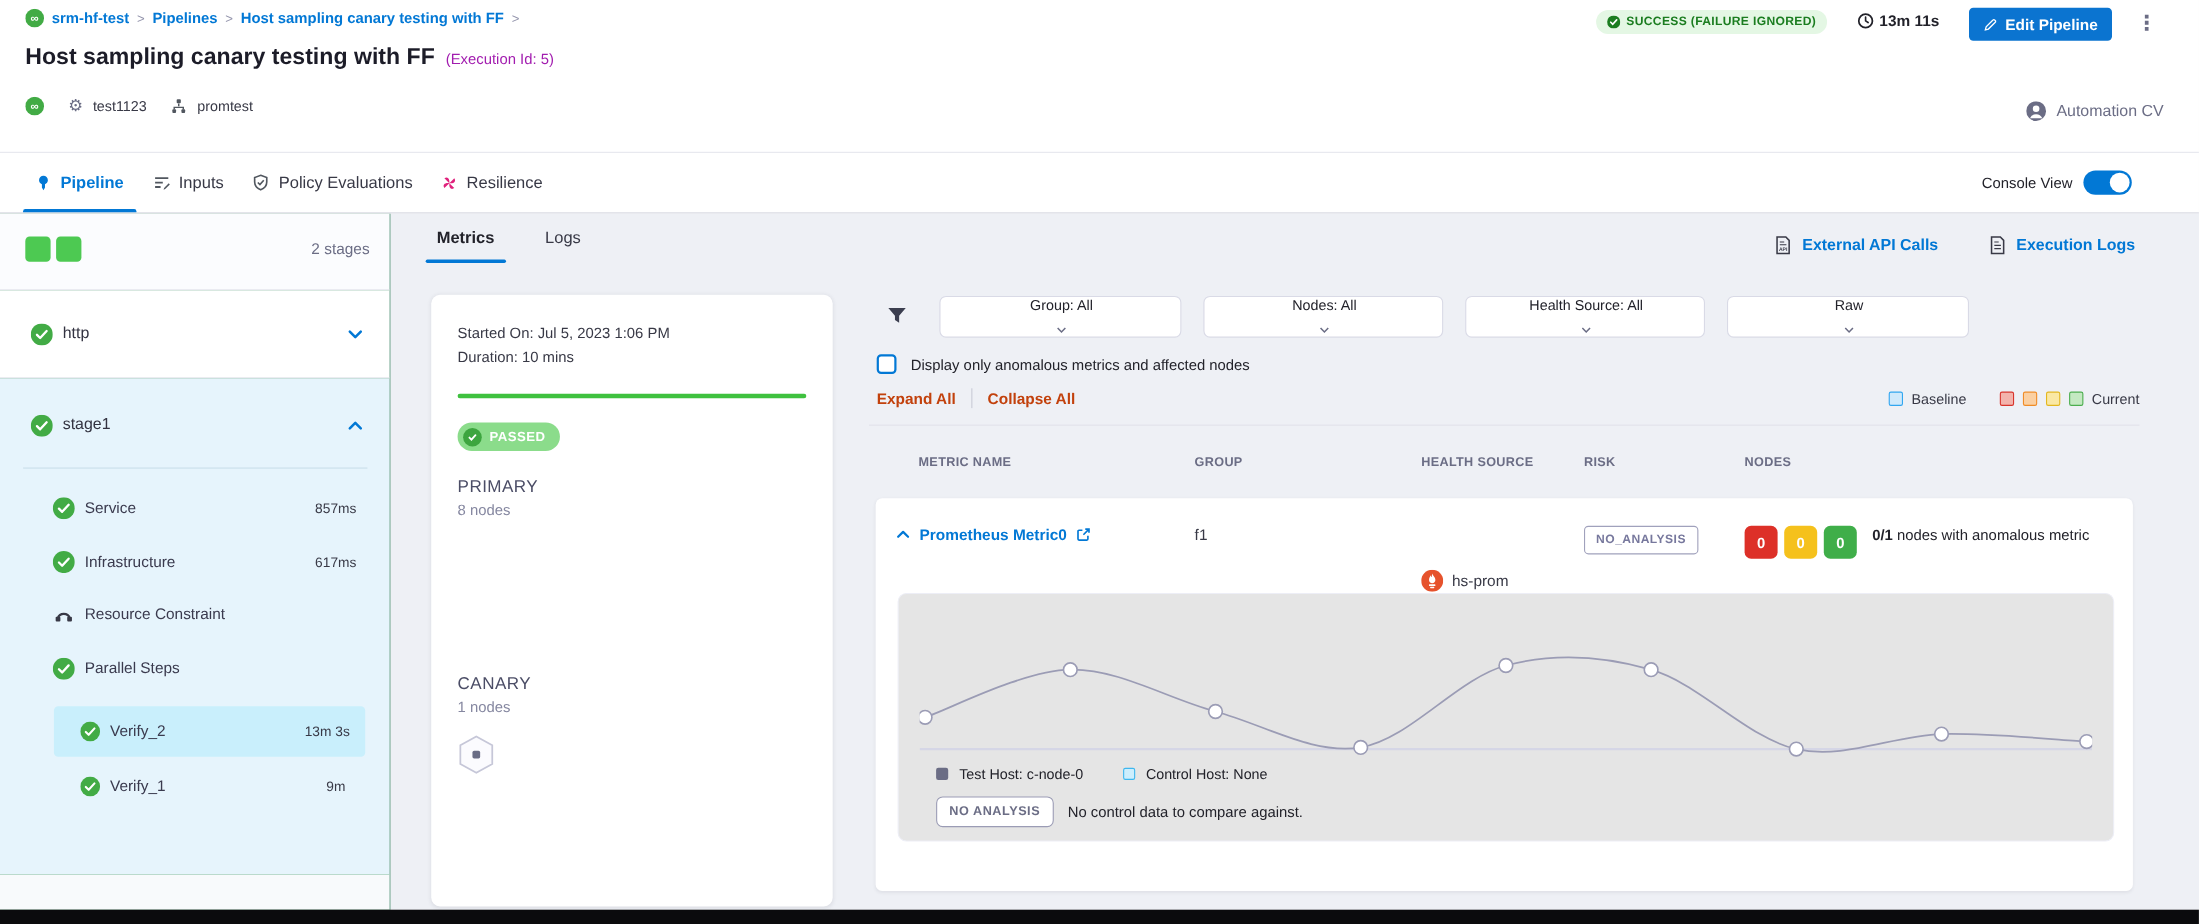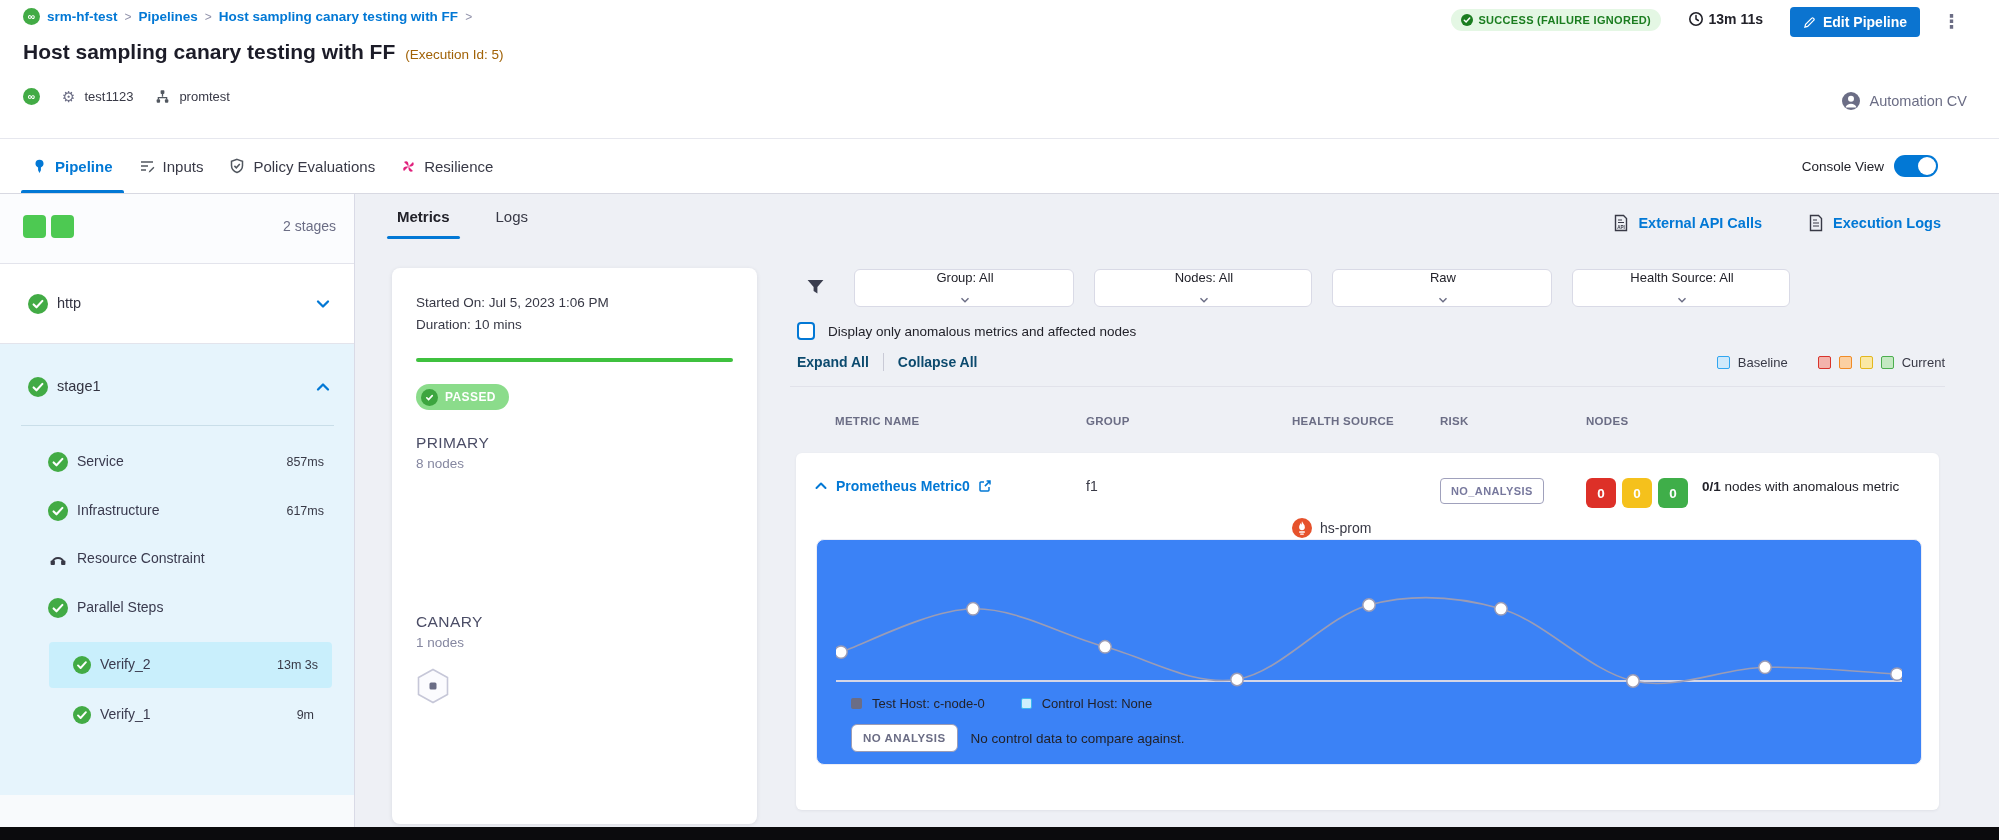--- a/index.html
+++ b/index.html
@@ -7,21 +7,21 @@
   body { font-family:"Liberation Sans","DejaVu Sans",sans-serif; color:#22222a; background:#eef0f5; }
   #screen { position:relative; width:1999px; height:840px; background:#eef0f5; overflow:hidden; }
 
   
   .topbar { position:absolute; left:0; top:0; width:100%; height:139px; background:#fff; border-bottom:1px solid #e6e7ee; z-index:5; }
   .breadcrumb { position:absolute; left:23px; top:8px; display:flex; align-items:center; gap:7px; font-size:13.5px; font-weight:bold; }
   .breadcrumb a { color:#0278d5; text-decoration:none; cursor:pointer; }
   .crumb-sep { color:#9293ab; font-weight:normal; font-size:12px; }
   .page-title-row { position:absolute; left:23px; top:40px; display:flex; align-items:baseline; gap:10px; }
   .page-title { font-size:21px; font-weight:bold; color:#1c1c28; }
-  .exec-id { font-size:13.5px; color:#a16207; }
+  .exec-id { font-size:13.5px; color:#a21caf; }
   .meta-row { position:absolute; left:23px; top:88px; display:flex; align-items:center; gap:9px; font-size:13px; color:#383946; }
   .meta-gap { width:4px; }
   .user-chip { position:absolute; right:32px; top:92px; display:flex; align-items:center; gap:9px; font-size:14.5px; color:#6b6d85; }
   .status-badge { position:absolute; right:338px; top:9px; height:22px; display:flex; align-items:center; gap:5px; background:#e4f7e4; color:#1b7d20; font-size:11px; font-weight:bold; letter-spacing:.3px; border-radius:11px; padding:0 10px; }
   .status-badge .dot-check { width:12px; height:12px; }
   .duration-chip { position:absolute; right:236px; top:11px; display:flex; align-items:center; gap:5px; font-size:14px; font-weight:bold; color:#22222a; }
   .edit-btn { position:absolute; right:79px; top:7px; height:30px; background:#0b74d0; color:#fff; border:none; border-radius:4px; font-size:14px; font-weight:bold; display:flex; align-items:center; gap:7px; padding:0 13px; cursor:pointer; font-family:inherit; }
   .kebab { position:absolute; right:32px; top:8px; color:#6b6d85; font-size:19px; font-weight:bold; cursor:pointer; line-height:28px; padding:0 6px; }
 
   
@@ -77,21 +77,21 @@
   
   .right { position:absolute; left:790px; top:194px; width:1209px; bottom:13px; }
   .links-row { position:absolute; right:58px; top:20px; display:flex; align-items:center; gap:46px; }
   .doc-link { display:flex; align-items:center; gap:9px; font-size:14.5px; font-weight:bold; color:#0278d5; cursor:pointer; }
   .filters-row { position:absolute; left:16px; top:75px; display:flex; align-items:center; gap:20px; }
   .funnel-wrap { width:20px; height:20px; margin-right:8px; cursor:pointer; }
   .dropdown { width:220px; height:38px; background:#fff; border:1px solid #d9dae6; border-radius:6px; display:flex; align-items:center; justify-content:space-between; padding:0 12px 0 14px; font-size:13px; color:#22222a; cursor:pointer;flex-direction:column; }
   .dropdown .chev { width:12px; height:12px; }
   .checkbox-row { position:absolute; left:7px; top:128px; display:flex; align-items:center; gap:13px; font-size:13.5px; color:#22222a; }
   .checkbox { width:18px; height:18px; border:2px solid #0278d5; border-radius:4px; background:#fff; cursor:pointer; }
-  .expand-row { position:absolute; left:7px; top:159px; display:flex; align-items:center; gap:14px; font-size:14px; font-weight:bold; color:#0c4a6e; }
+  .expand-row { position:absolute; left:7px; top:159px; display:flex; align-items:center; gap:14px; font-size:14px; font-weight:bold; color:#c2410c; }
   .expand-row .pipe { width:1px; height:18px; background:#c9cad6; }
   .expand-row span { cursor:pointer; }
   .legend-row { position:absolute; right:54px; top:161px; display:flex; align-items:center; gap:8px; font-size:13px; color:#383946; }
   .lg-sq { width:13px; height:13px; border-radius:2px; }
   .lg-baseline { background:#cfe9fb; border:1.5px solid #31a6f0; }
   .lg-red { background:#f3b3ac; border:1.5px solid #d8342c; }
   .lg-orange { background:#fbd0a2; border:1.5px solid #f08c27; }
   .lg-yellow { background:#fae8a4; border:1.5px solid #e3b71f; }
   .lg-green { background:#c4e9c2; border:1.5px solid #4cae4f; }
   .legend-gap { width:14px; }
@@ -101,21 +101,21 @@
   .metric-row { display:grid; grid-template-columns:272px 206px 148px 146px auto; padding:25px 0 0 18px; align-items:start; }
   .metric-cell { display:flex; align-items:center; gap:8px; }
   .metric-name { color:#0278d5; font-size:14px; font-weight:bold; cursor:pointer; }
   .cell-txt { font-size:14px; color:#383946; }
   .hs-cell { display:flex; align-items:center; gap:8px;margin-top:40px; }
   .risk-badge { display:inline-block; border:1px solid #a0a1bc; color:#77789d; background:#fff; border-radius:4px; font-size:11px; font-weight:bold; letter-spacing:.4px; padding:6px 10px; }
   .nodes-cell { display:flex; align-items:flex-start; gap:6px; }
   .count-badge { width:30px; height:30px; border-radius:6px; color:#fff; font-size:13.5px; font-weight:bold; display:flex; align-items:center; justify-content:center; }
   .cb-red { background:#dd3028; } .cb-amber { background:#f5c11c; } .cb-green { background:#3fae49; }
   .nodes-note { margin-left:8px; width:260px; font-size:13.5px; color:#22222a; line-height:1.4; }
-  .chart-card { position:absolute; left:20px; top:86px; width:1106px; height:226px; background:#3b82f6; border:1px solid #edeef6; border-radius:8px; }
+  .chart-card { position:absolute; left:20px; top:86px; width:1106px; height:226px; background:#e5e5e5; border:1px solid #edeef6; border-radius:8px; }
   .chart-svg { position:absolute; left:19px; top:12px; }
   .chart-legend { position:absolute; left:34px; top:156px; display:flex; align-items:center; gap:10px; font-size:13px; color:#22222a; }
   .tl-sq { width:11px; height:11px; border-radius:2px; background:#6b6d85; }
   .cl-sq { width:11px; height:11px; border-radius:2px; background:#cdeefd; border:1.5px solid #3eb7ef; margin-left:26px; }
   .na-row { position:absolute; left:34px; top:184px; display:flex; align-items:center; gap:13px; }
   .na-badge { border:1.5px solid #9b9cb5; color:#6b6d85; border-radius:6px; background:#fff; font-size:11.5px; font-weight:bold; letter-spacing:.5px; padding:7px 11px; }
   .na-msg { font-size:13.5px; color:#22222a; }
 
   .bottom-bar { position:absolute; left:0; bottom:0; width:100%; height:13px; background:#0b0b0d; z-index:10; }
   svg { display:block; }
@@ -435,30 +435,30 @@
         </span>
       </div>
       <div class="dropdown" style="width:218px;">
         <span>Nodes: All</span>
         <span class="chev">
           <svg viewBox="0 0 12 12" width="12" height="12">
               <path d="M2.5 4.2l3.5 3.6 3.5-3.6" stroke="#6b6d85" stroke-width="1.4" fill="none"></path>
             </svg>
         </span>
       </div>
-      <div class="dropdown">
-        <span>Raw</span>
+      <div class="dropdown" style="width:218px;">
+        <span>Health Source: All</span>
         <span class="chev">
           <svg viewBox="0 0 12 12" width="12" height="12">
               <path d="M2.5 4.2l3.5 3.6 3.5-3.6" stroke="#6b6d85" stroke-width="1.4" fill="none"></path>
             </svg>
         </span>
       </div>
-      <div class="dropdown" style="width:218px;">
-        <span>Health Source: All</span>
+      <div class="dropdown">
+        <span>Raw</span>
         <span class="chev">
           <svg viewBox="0 0 12 12" width="12" height="12">
               <path d="M2.5 4.2l3.5 3.6 3.5-3.6" stroke="#6b6d85" stroke-width="1.4" fill="none"></path>
             </svg>
         </span>
       </div>
     </div>
 
     <div class="checkbox-row">
       <div class="checkbox"></div>

